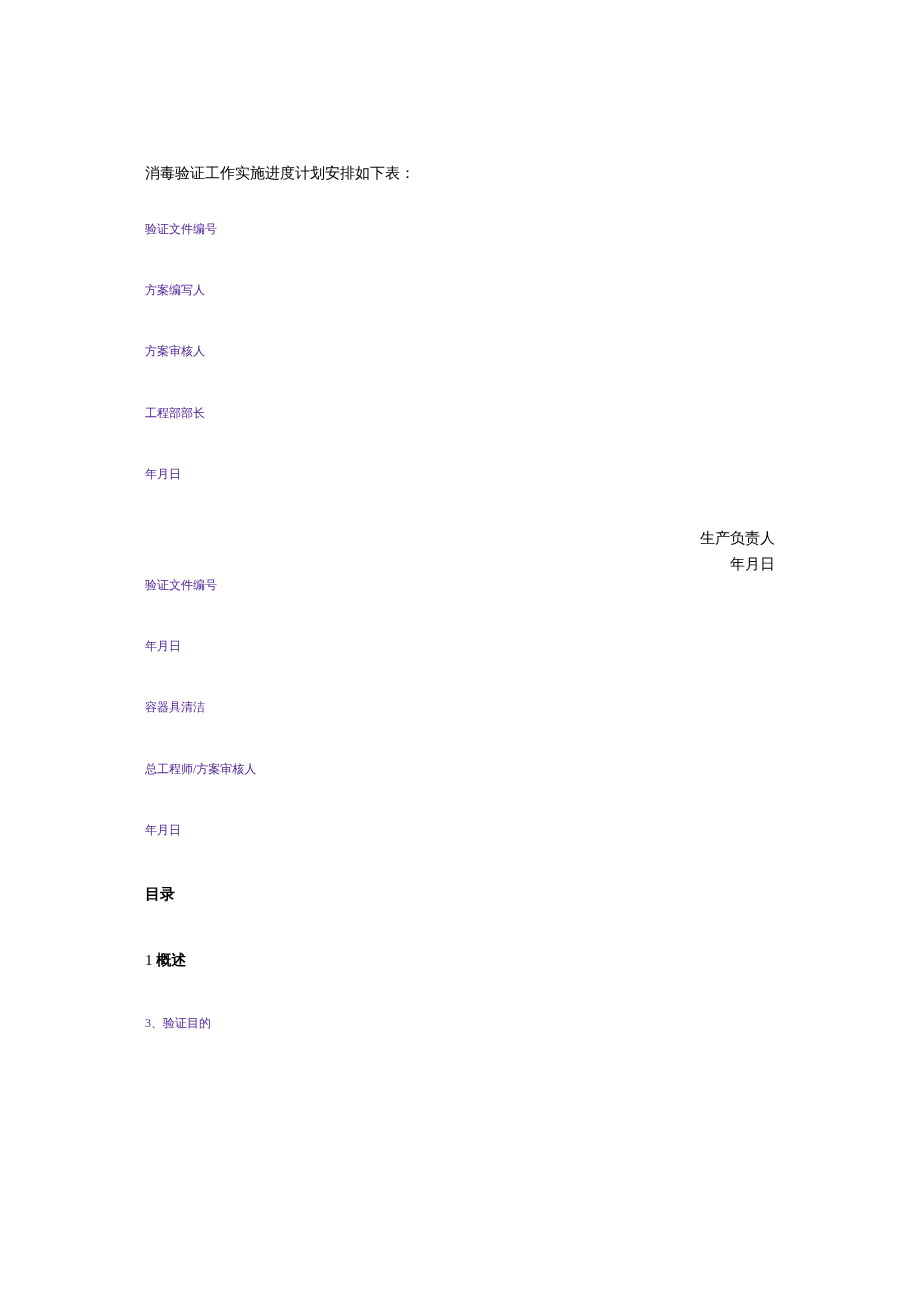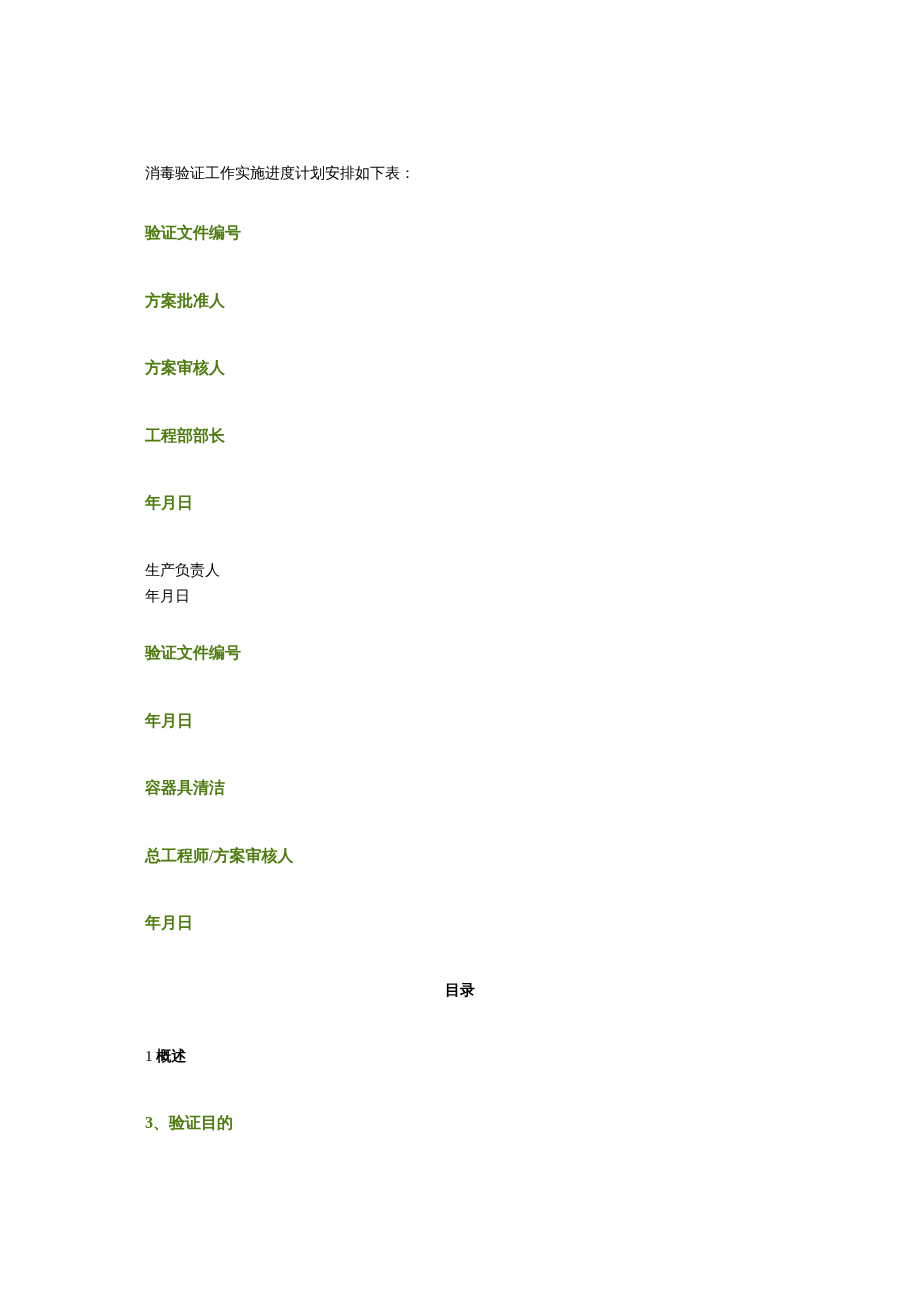--- a/index.html
+++ b/index.html
@@ -14,42 +14,40 @@
       min-height: 1301px;
       padding: 110px 145px 60px 145px;
     }
     .paragraph {
       font-size: 15px;
       line-height: 2.8;
       color: #000000;
       margin-bottom: 26px;
     }
     .single-line {
-      font-size: 16px;
-      color: #4d7c0f;
+      font-size: 12px;
+      color: #4c1d95;
       margin-bottom: 42px;
       line-height: 1.6;
-      font-weight: bold;
     }
     .double-line {
       font-size: 15px;
       color: #000000;
-      margin-bottom: 32px;
       line-height: 1.6;
+      text-align: right;
     }
     .double-line .sub {
       margin-top: 2px;
     }
     .bold-line {
       font-size: 15px;
       font-weight: bold;
       color: #000000;
       margin-bottom: 42px;
       line-height: 1.6;
-      text-align: center;
     }
     .bold-heading {
       font-size: 15px;
       color: #000000;
       margin-bottom: 42px;
       line-height: 1.6;
     }
     .bold-heading .num {
       font-weight: normal;
     }
@@ -61,21 +59,21 @@
 </head>
 <body>
 
 <div class="paragraph">
   <br>
   <span>消毒验证工作实施进度计划安排如下表：</span>
 </div>
 
 <div class="single-line">验证文件编号</div>
 
-<div class="single-line">方案批准人</div>
+<div class="single-line">方案编写人</div>
 
 <div class="single-line">方案审核人</div>
 
 <div class="single-line">工程部部长</div>
 
 <div class="single-line">年月日</div>
 
 <div class="double-line">
   <div>生产负责人</div>
   <div class="sub">年月日</div>

